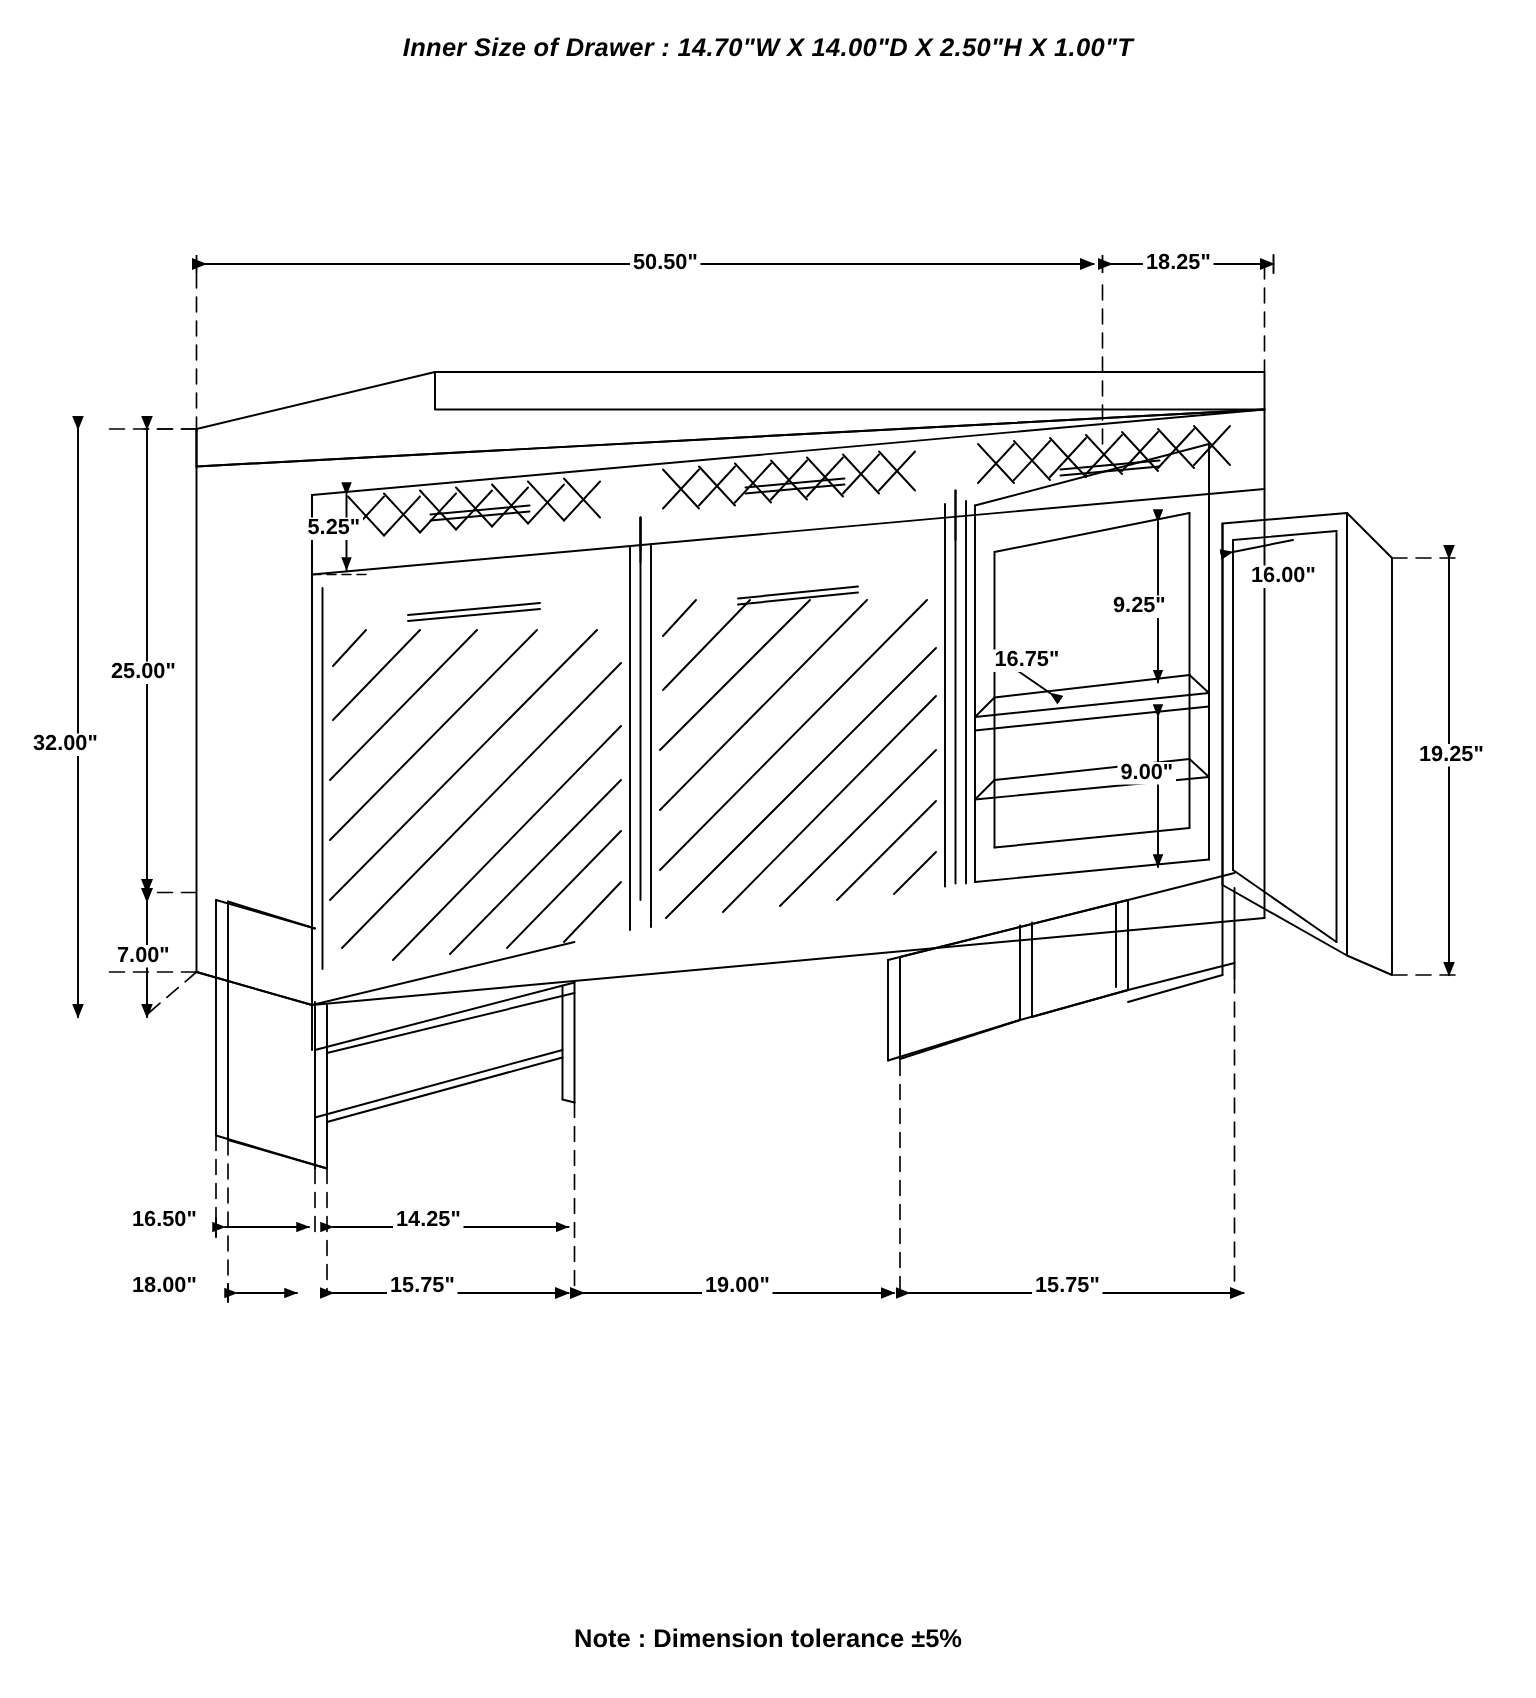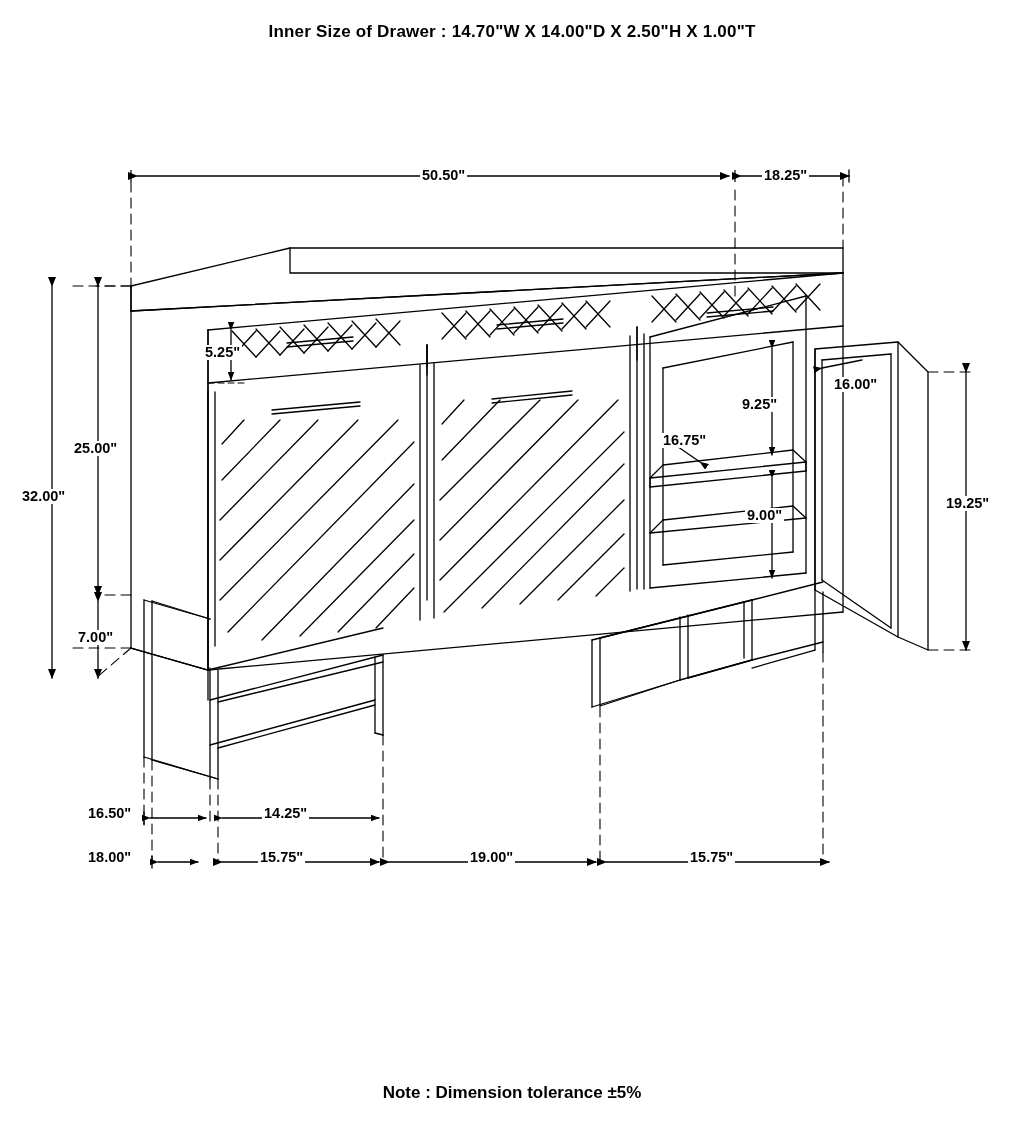--- a/index.html
+++ b/index.html
@@ -22,20 +22,21 @@
   }
   .title {
     position: absolute;
     top: 22px;
     left: 0;
     width: 1024px;
     text-align: center;
     font-size: 17px;
     font-weight: bold;
     letter-spacing: 0.2px;
+    font-style: italic;
   }
   .note {
     position: absolute;
     top: 1083px;
     left: 0;
     width: 1024px;
     text-align: center;
     font-size: 17px;
     font-weight: bold;
   }

